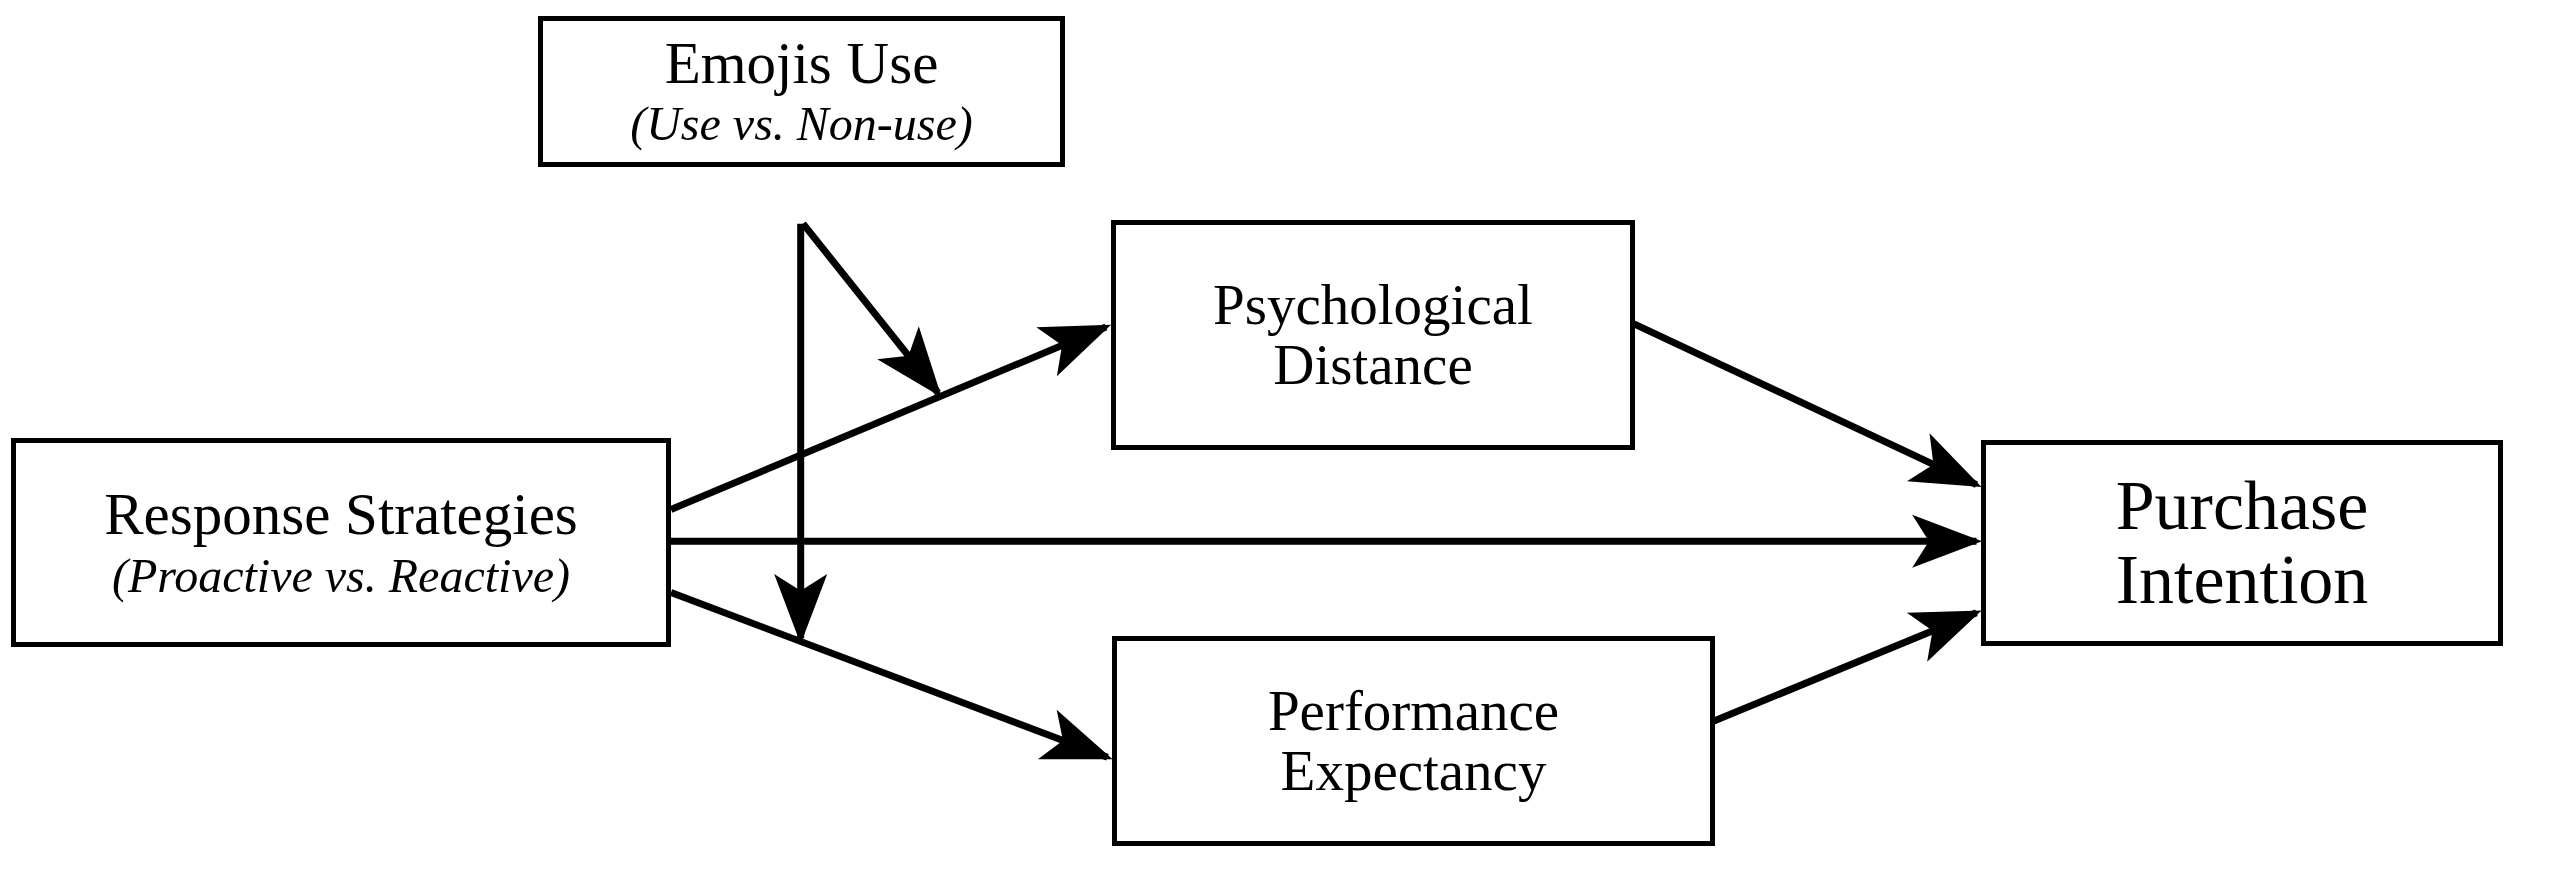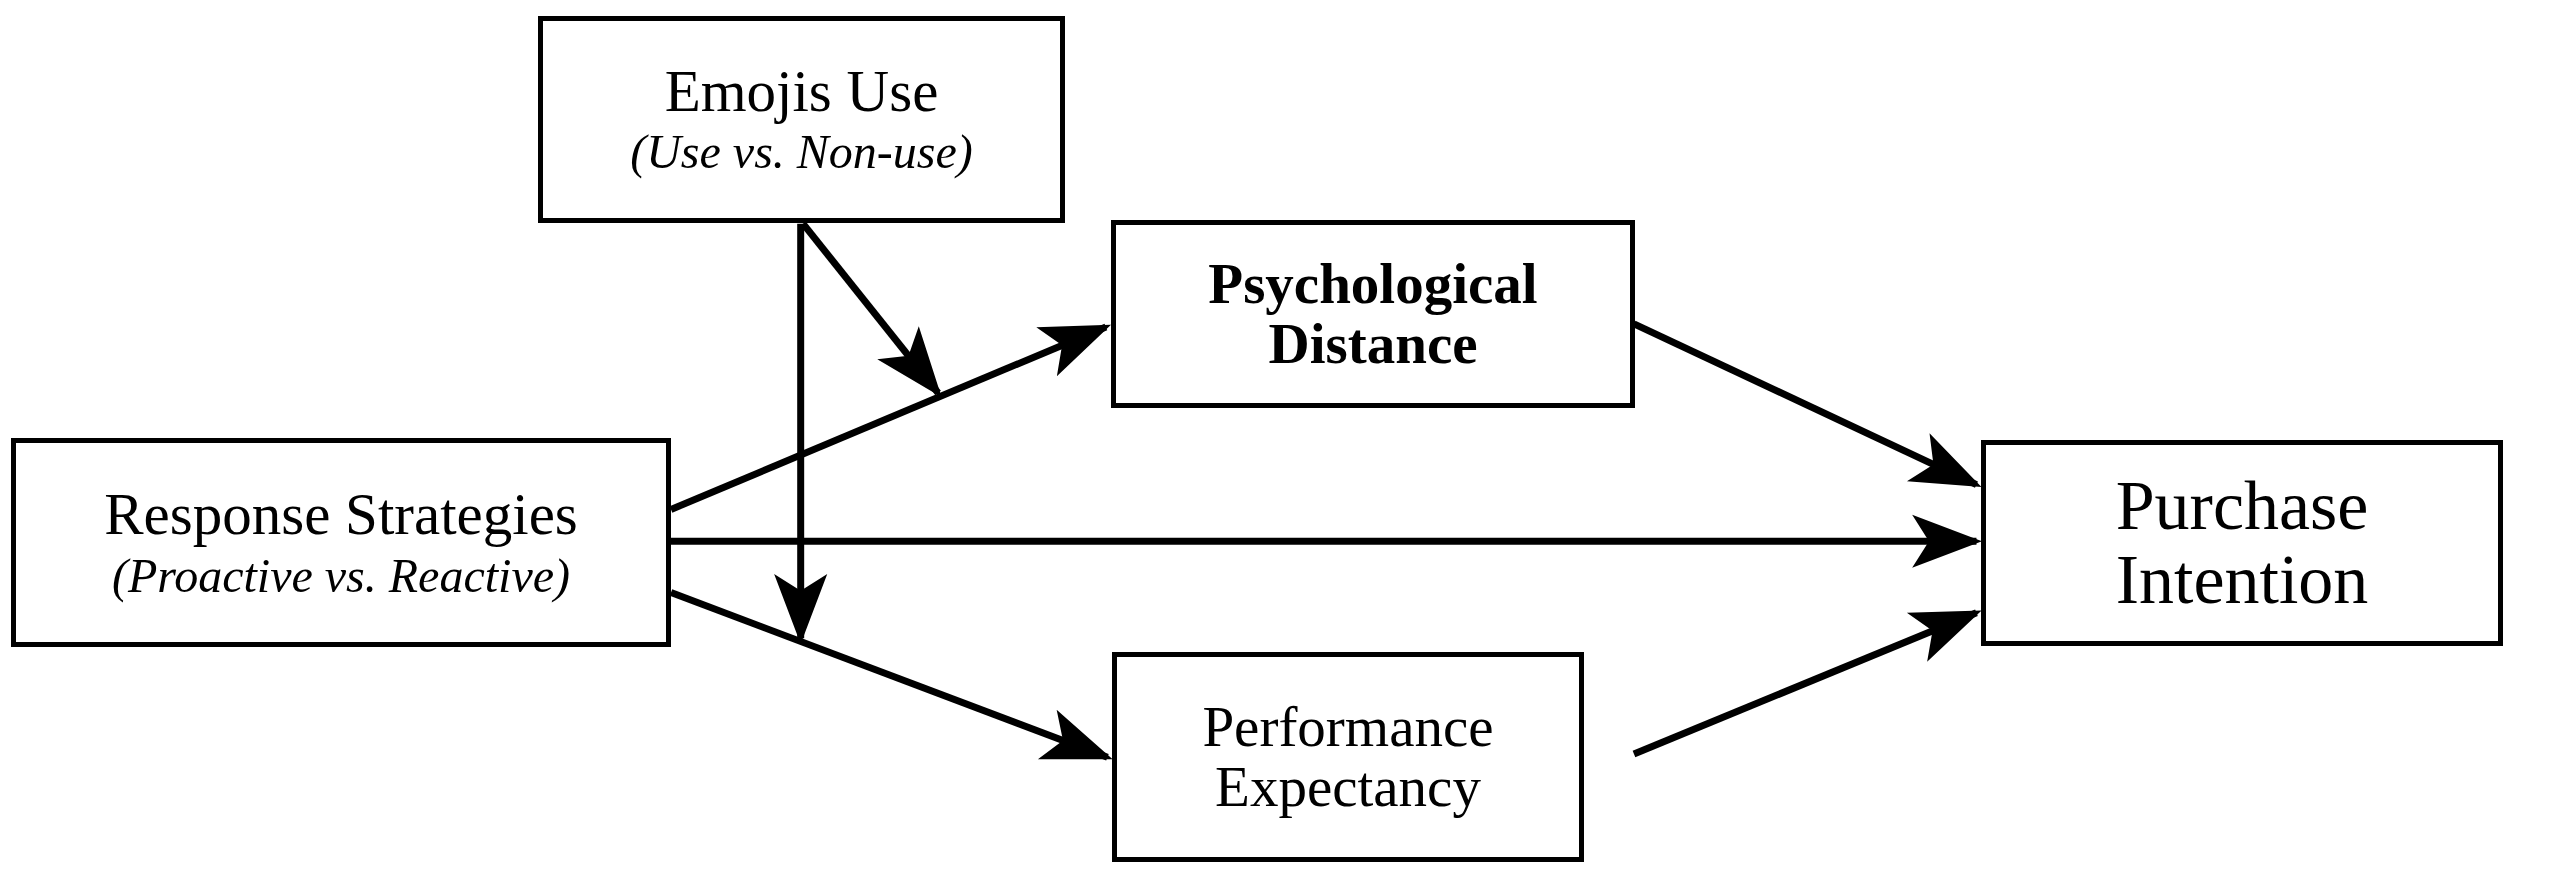--- a/index.html
+++ b/index.html
@@ -45,24 +45,24 @@
   }
   .node-sub {
     display: block;
     text-align: center;
     line-height: 1.06;
     font-size: 48px;
     margin-top: 4.7px;
     font-style: italic;
   }
   
-  #node-emojis-use       { left: 538px;  top: 15.5px;   width: 527px; height: 207px; }
+  #node-emojis-use       { left: 538px;  top: 15.5px;   width: 527px; height: 151px; }
   #node-response-strategies { left: 11px;  top: 438px;  width: 660px; height: 209px; }
-  #node-psychological-distance { left: 1111px; top: 220px; width: 524px; height: 188px; font-weight: bold; }
-  #node-performance-expectancy { left: 1112px; top: 652px; width: 472px; height: 210px; }
+  #node-psychological-distance { left: 1111px; top: 220px; width: 524px; height: 230px; }
+  #node-performance-expectancy { left: 1112px; top: 636px; width: 603px; height: 210px; }
   #node-purchase-intention { left: 1981px; top: 440px; width: 522px; height: 206px; }
 
   #node-psychological-distance .node-title,
   #node-performance-expectancy .node-title { font-size: 57px; }
   #node-purchase-intention .node-title { font-size: 70px; }
 </style>
 </head>
 <body>
 
 <div id="diagram-root">

